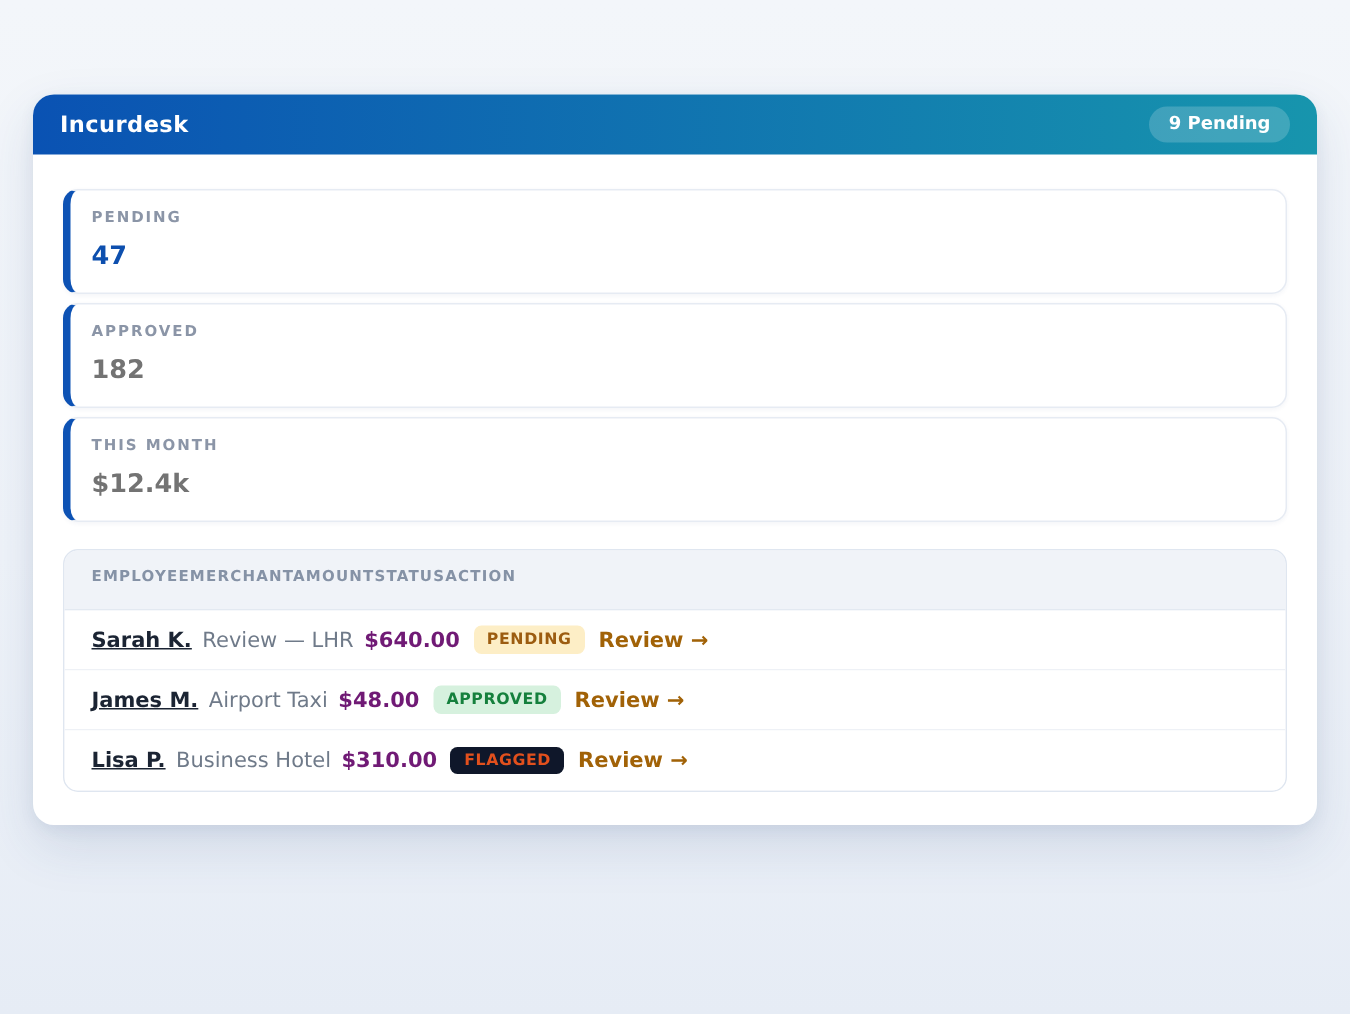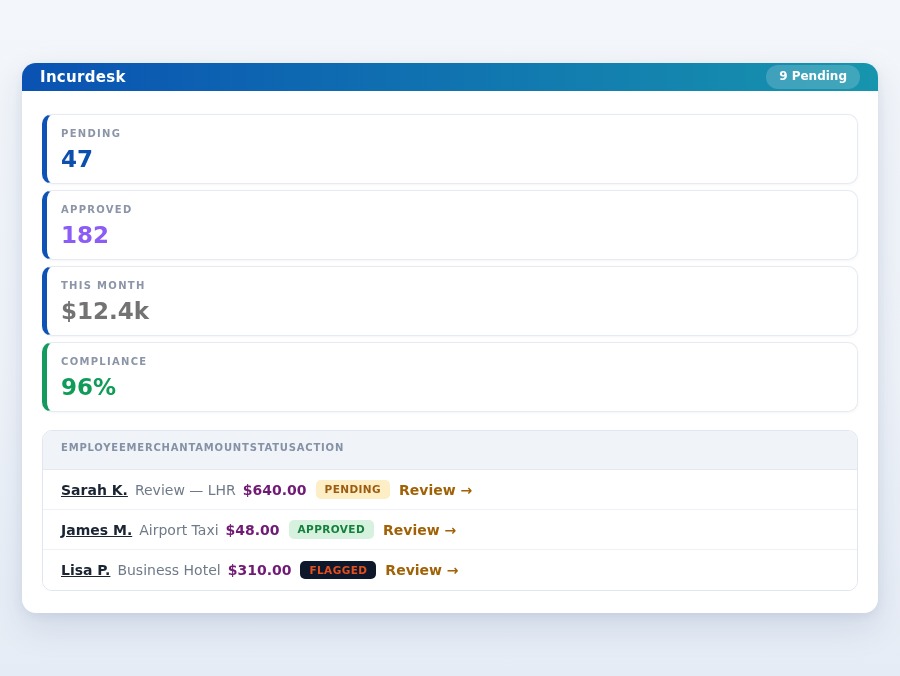--- a/index.html
+++ b/index.html
@@ -10,21 +10,21 @@
     background: linear-gradient(180deg, #f3f6fa 0%, #eff3f9 55%, #e6ecf5 100%);
   }
   .app-card {
     width: 856px;
     margin: 63px 22px 0;
     background: #ffffff;
     border-radius: 14px;
     box-shadow: 0 14px 34px rgba(36,66,120,0.13), 0 3px 10px rgba(36,66,120,0.07);
   }
   .app-header {
-    height: 28px;
+    height: 40px;
     border-radius: 14px 14px 0 0;
     background: linear-gradient(90deg, #0a52b3 0%, #1795ad 100%);
     display: flex;
     align-items: center;
     justify-content: space-between;
     padding: 0 18px;
   }
   .app-title {
     color: #ffffff;
     font-size: 15px;
@@ -55,21 +55,21 @@
   }
   .stat-label {
     color: #8b95a7;
     font-size: 10px;
     font-weight: 700;
     letter-spacing: 1.3px;
     line-height: 12px;
   }
   .stat-value {
     margin-top: 7px;
-    font-size: 23px;
+    font-size: 17px;
     font-weight: 700;
     line-height: 24px;
     color: #0d4fae;
   }
   .table-card {
     margin-top: 18px;
     border: 1px solid #dfe6f0;
     border-radius: 10px;
     overflow: hidden;
   }
@@ -128,29 +128,25 @@
 
   <div class="content">
 
     <section>
       <div class="stat-card" style="border-left-color: rgb(13, 82, 180);">
         <div class="stat-label">PENDING</div>
         <div class="stat-value" style="color: rgb(13, 79, 174);">47</div>
       </div>
       <div class="stat-card" style="border-left-color: rgb(13, 82, 180);">
         <div class="stat-label">APPROVED</div>
-        <div class="stat-value" style="color: #8b5cf6;">182</div>
+        <div class="stat-value" style="color: #737373;">182</div>
       </div>
       <div class="stat-card" style="border-left-color: rgb(13, 82, 180);">
         <div class="stat-label">THIS MONTH</div>
         <div class="stat-value" style="color: #737373;">$12.4k</div>
-      </div>
-      <div class="stat-card" style="border-left-color: rgb(20, 154, 93);">
-        <div class="stat-label">COMPLIANCE</div>
-        <div class="stat-value" style="color: rgb(15, 155, 88);">96%</div>
       </div>
     </section>
 
     <section class="table-card">
 
       <div class="table-head">
         <span>EMPLOYEE</span><span>MERCHANT</span><span>AMOUNT</span><span>STATUS</span><span>ACTION</span>
       </div>
 
       <div class="trow">

